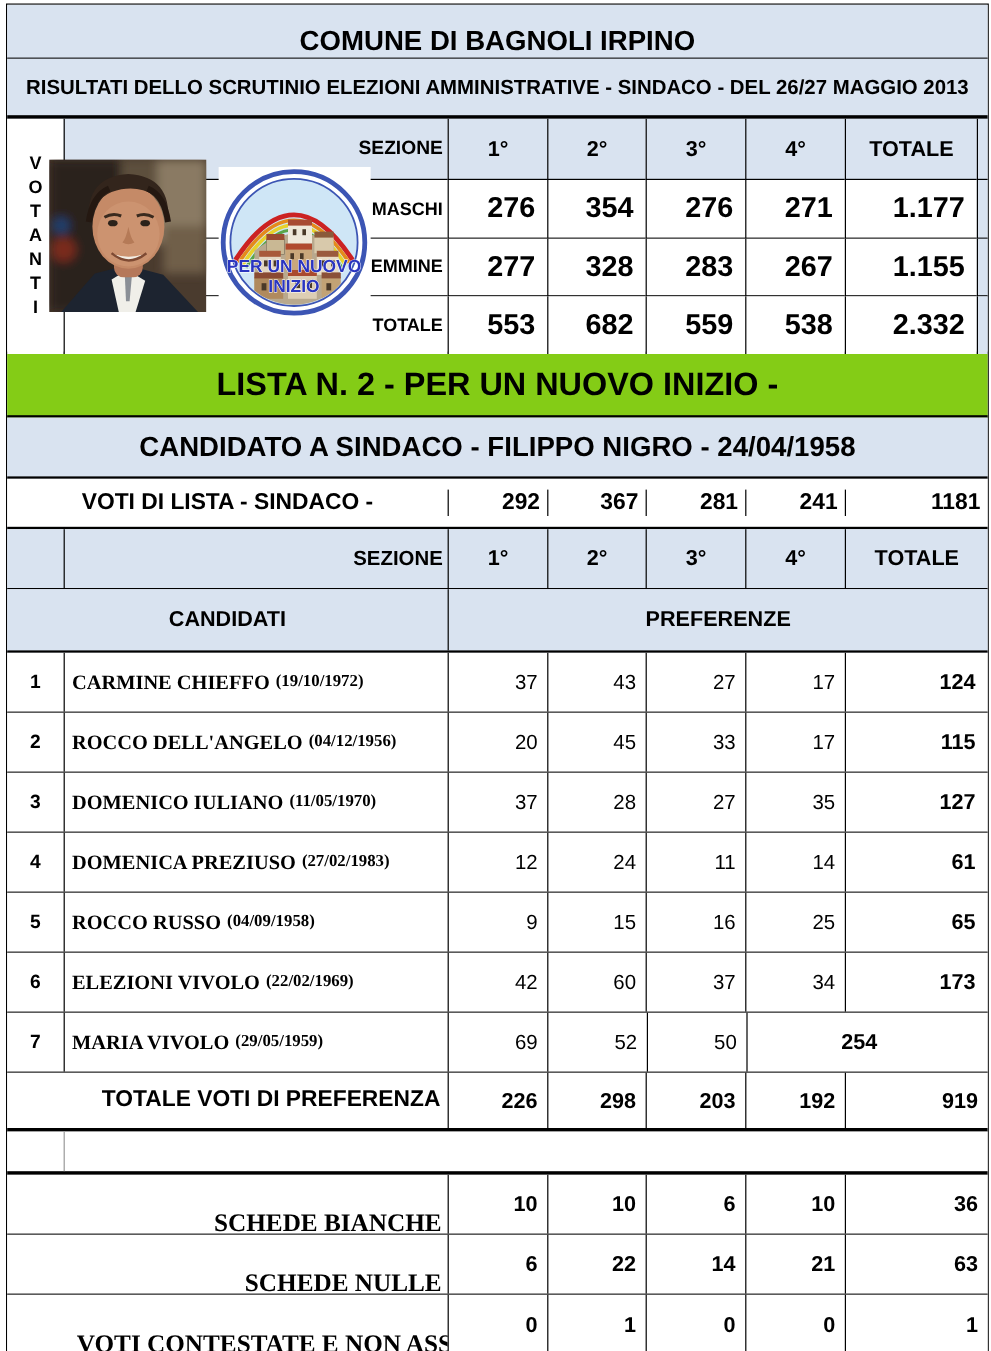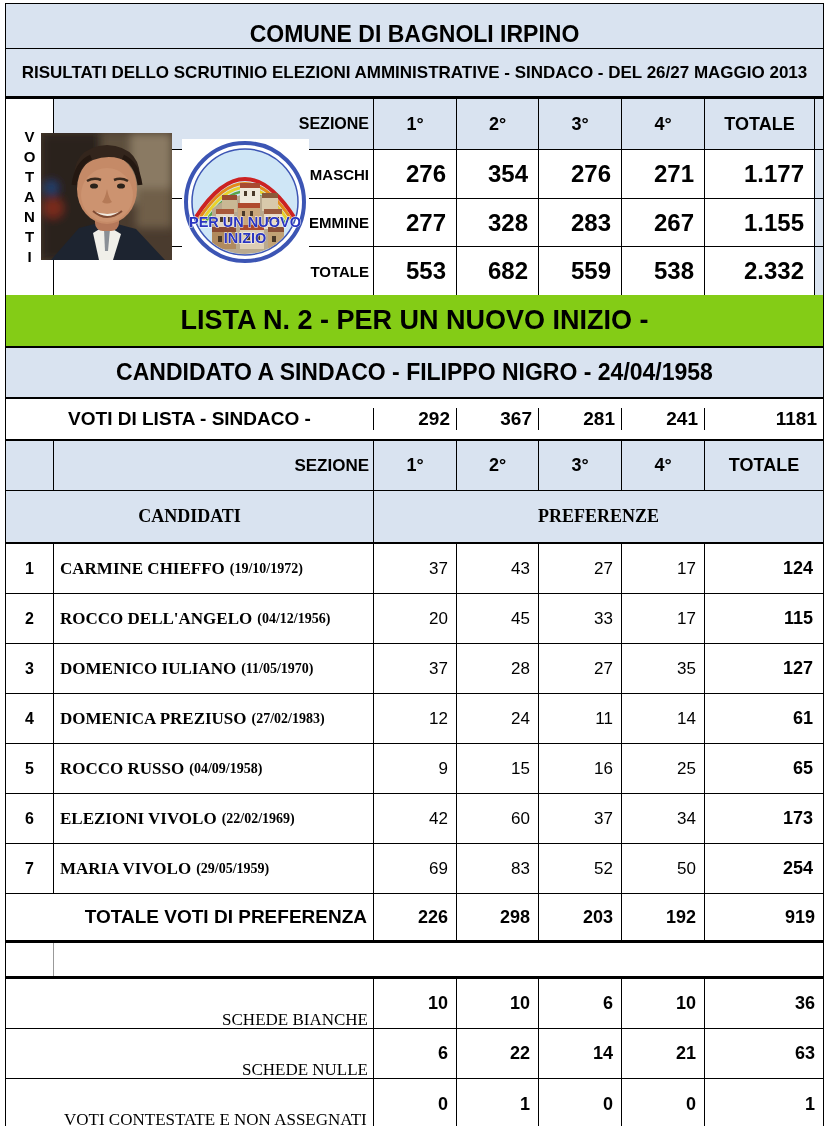--- a/index.html
+++ b/index.html
@@ -67,39 +67,39 @@
 
   .lista-row     { height:53px; background:#84cc16; align-items:center; justify-content:center; font-size:27px; font-weight:bold; border-bottom-width:2px; }
   .candidato-row { height:51px; background:#d9e3f0; align-items:center; justify-content:center; font-size:23px; font-weight:bold; border-bottom-width:2px; }
 
   .votilista-row { height:42px; border-bottom-width:2px; background:#fff;align-items:center; }
   .votilista-row .lbl { font-weight:bold; font-size:19px; }
   .votilista-row .val { font-weight:bold; font-size:19px; padding-right:6px; }
 
   .sez2-row { height:50px; background:#d9e3f0; }
   .candpref-row { height:53px; background:#d9e3f0; border-bottom-width:2px; }
-  .candpref-row .h { font-weight:bold; font-size:18px;font-family:Liberation Serif, serif; }
+  .candpref-row .h { font-weight:bold; font-size:18px; }
 
   .cand-row { height:50px; background:#fff; }
   .cand-row .num { font-weight:bold; font-size:16px; }
   .cand-row .name { padding-left:6px; font-family:"Liberation Serif", serif; font-weight:bold; font-size:17px; white-space:nowrap; }
   .cand-row .name .birth { font-size:14px; margin-left:5px; }
   .cand-row .val { font-size:17px; padding-right:8px; }
   .cand-row .tot { font-weight:bold; font-size:18px; padding-right:10px; }
 
   .totpref-row { height:49px; background:#fff; border-bottom-width:3px; }
   .totpref-row .lbl { font-weight:bold; font-size:19px; padding-right:6px; }
   .totpref-row .val { font-weight:bold; font-size:18px; padding-right:8px; }
 
   .spacer-row { height:36px; background:#fff; border-bottom:3px solid #000; }
   .spacer-row .cell { border-left:none; }
   .spacer-row .divider { border-left:1px solid #999; height:100%; }
 
   .schede-row { height:50px; background:#fff; }
-  .schede-row .lbl { font-family:"Liberation Serif", serif; font-weight:normal; font-size:17px; padding-right:5px; white-space:nowrap;margin-top:32px; }
+  .schede-row .lbl { font-family:"Liberation Serif", serif; font-weight:bold; font-size:21px; padding-right:5px; white-space:nowrap;margin-top:32px; }
   .schede-row .val { font-weight:bold; font-size:18px; padding-right:8px; }
   .schede-row:last-child { border-bottom:none; }
 
   .photo-box { position:absolute; left:35px; top:129px; width:131px; height:127px; z-index:5; }
   .logo-box  { position:absolute; left:176px; top:135px; width:127px; height:126px; z-index:5; }
   .photo-box svg, .logo-box svg { display:block; width:100%; height:100%; }
 </style>
 </head>
 <body>
 
@@ -361,21 +361,20 @@
     <div class="cell c4 r val">34</div>
     <div class="cell cTS r tot">173</div>
   </div>
   <div class="row cand-row">
     <div class="cell first cA c num">7</div>
     <div class="cell cB l name">
         <span>MARIA VIVOLO</span>
         <span class="birth">(29/05/1959)</span>
       </div>
     <div class="cell c1 r val">69</div>
-    <div class="cell c2 r val">83</div>
     <div class="cell c3 r val">52</div>
     <div class="cell c4 r val">50</div>
     <div class="cell cTS r tot">254</div>
   </div>
 
   <div class="row totpref-row">
     <div class="cell first cAB r lbl">TOTALE VOTI DI PREFERENZA</div>
     <div class="cell c1 r val">226</div>
     <div class="cell c2 r val">298</div>
     <div class="cell c3 r val">203</div>

